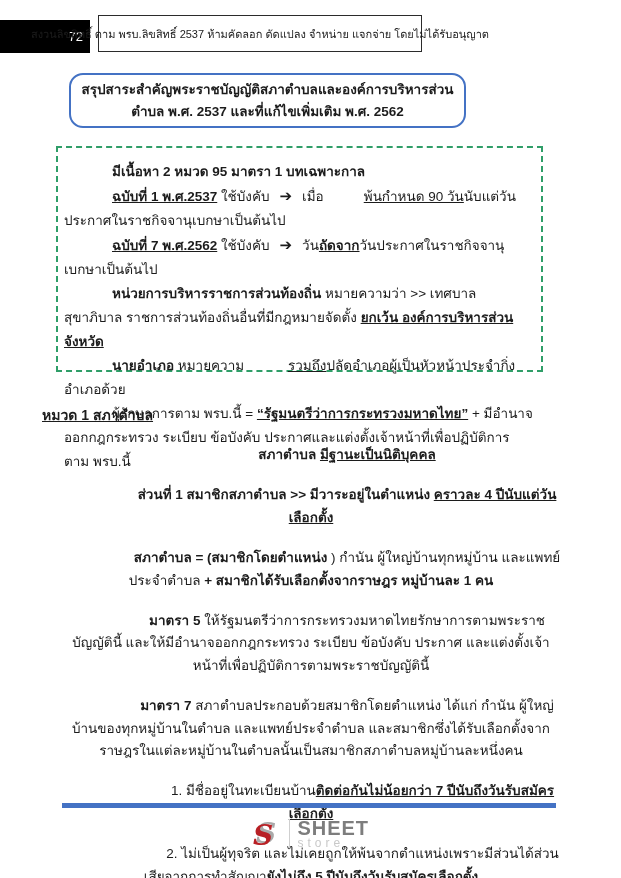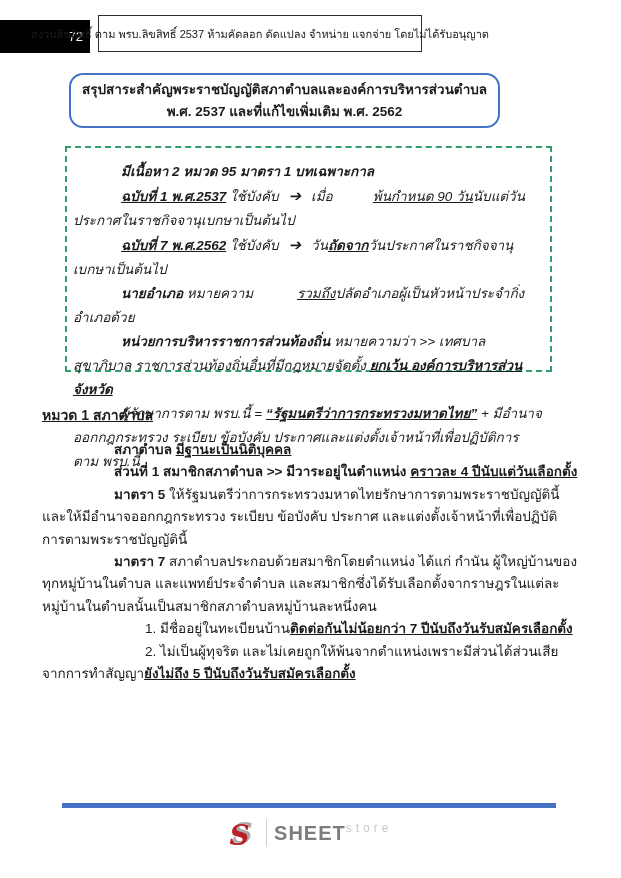--- a/index.html
+++ b/index.html
@@ -18,65 +18,65 @@
     padding-right:7px;box-sizing:border-box;font-size:13px;
   }
   .copy-box{
     position:absolute;left:98px;top:15px;width:324px;height:37px;
     border:1.5px solid #2b2b2b;background:#fff;display:flex;align-items:center;
     justify-content:center;box-sizing:border-box;font-size:11px;white-space:nowrap;
   }
 
   
   .title-box{
-    position:absolute;left:69px;top:73px;width:431px;height:55px;
+    position:absolute;left:69px;top:73px;width:397px;height:55px;
     border:2.5px solid #4472c4;border-radius:14px;box-sizing:border-box;
     display:flex;align-items:center;justify-content:center;text-align:center;
     font-weight:bold;font-size:13.5px;line-height:22px;padding:4px 2px;
   }
 
   
   .summary-box{
-    position:absolute;left:65px;top:146px;width:487px;height:226px;
+    position:absolute;left:56px;top:146px;width:487px;height:226px;
     border:2px dashed #2f9e68;box-sizing:border-box;
-    padding:12px 8px 0 6px;font-size:13.5px;line-height:24px;font-style:italic;
+    padding:12px 8px 0 6px;font-size:13.5px;line-height:24px;
   }
   .summary-box p{margin:0;text-indent:48px;}
   .arrow{font-size:15px;margin:0 10px;display:inline-block;text-indent:0;}
 
   
   .content{
     position:absolute;left:42px;top:388px;width:538px;
     font-size:13.5px;line-height:22.4px;
   }
   .chapter-heading{
     text-align:left;font-size:14px;line-height:22px;margin:16px 0 13px 0;
   }
-  .content p{margin:0;text-indent:72px;}
+  .content p{margin:18px;text-indent:72px;text-align:center;}
   .content p.item{text-indent:103px;}
 
   
   .footer-line{
     position:absolute;left:62px;top:803px;width:494px;height:5px;background:#4472c4;
   }
   .footer-logo{
     position:absolute;left:0;top:813px;width:621px;height:40px;
     display:flex;align-items:center;justify-content:center;gap:7px;
   }
   .logo-s-wrap{position:relative;width:30px;height:34px;}
   .logo-s-shadow{
     position:absolute;left:4px;top:1px;font-family:"DejaVu Serif",serif;
     font-style:italic;font-weight:bold;font-size:28px;color:#a9a9a9;
   }
   .logo-s{
     position:absolute;left:1px;top:3px;font-family:"DejaVu Serif",serif;
     font-style:italic;font-weight:bold;font-size:28px;color:#b82025;
   }
   .logo-divider{width:1.5px;height:28px;background:#cfcfcf;}
-  .logo-text{display:flex;flex-direction:row;}
+  .logo-text{display:flex;flex-direction:column;}
   .logo-sheet{font-size:20px;font-weight:bold;color:#7d7d7d;letter-spacing:1px;line-height:20px;}
   .logo-store{font-size:12px;color:#c9c9c9;letter-spacing:4px;line-height:9px;margin-top:1px;}
 </style>
 </head>
 <body>
 
 <div>
 
   <div class="page-num-box">
     <span>72</span>
@@ -86,32 +86,33 @@
   </div>
 
   <div class="title-box">
     <span>สรุปสาระสำคัญพระราชบัญญัติสภาตำบลและองค์การบริหารส่วนตำบล พ.ศ. 2537 และที่แก้ไขเพิ่มเติม พ.ศ. 2562</span>
   </div>
 
   <div class="summary-box">
     <p><span class="b">มีเนื้อหา 2 หมวด 95 มาตรา 1 บทเฉพาะกาล</span></p>
     <p><span class="bu">ฉบับที่ 1 พ.ศ.2537</span><span> ใช้บังคับ</span><span class="arrow">➔</span><span>เมื่อ</span><span class="u">พ้นกำหนด 90 วัน</span><span>นับแต่วันประกาศในราชกิจจานุเบกษาเป็นต้นไป</span></p>
     <p><span class="bu">ฉบับที่ 7 พ.ศ.2562</span><span> ใช้บังคับ</span><span class="arrow">➔</span><span>วัน</span><span class="bu">ถัดจาก</span><span>วันประกาศในราชกิจจานุเบกษาเป็นต้นไป</span></p>
+    <p><span class="b">หน่วยการบริหารราชการส่วนท้องถิ่น</span><span> หมายความว่า &gt;&gt; เทศบาล สุขาภิบาล ราชการส่วนท้องถิ่นอื่นที่มีกฎหมายจัดตั้ง </span><span class="bu">ยกเว้น องค์การบริหารส่วนจังหวัด</span></p>
     <p><span class="b">นายอำเภอ</span><span> หมายความ </span><span class="u">รวมถึง</span><span>ปลัดอำเภอผู้เป็นหัวหน้าประจำกิ่งอำเภอด้วย</span></p>
-    <p><span class="b">หน่วยการบริหารราชการส่วนท้องถิ่น</span><span> หมายความว่า &gt;&gt; เทศบาล สุขาภิบาล ราชการส่วนท้องถิ่นอื่นที่มีกฎหมายจัดตั้ง </span><span class="bu">ยกเว้น องค์การบริหารส่วนจังหวัด</span></p>
     <p><span>ผู้รักษาการตาม พรบ.นี้ = </span><span class="bu">“รัฐมนตรีว่าการกระทรวงมหาดไทย”</span><span> + มีอำนาจออกกฎกระทรวง ระเบียบ ข้อบังคับ ประกาศและแต่งตั้งเจ้าหน้าที่เพื่อปฏิบัติการตาม พรบ.นี้</span></p>
   </div>
 
   <div class="content">
     <div class="chapter-heading"><span class="bu">หมวด 1 สภาตำบล</span></div>
 
     <p><span class="b">สภาตำบล </span><span class="bu">มีฐานะเป็นนิติบุคคล</span></p>
 
     <p><span class="b">ส่วนที่ 1 สมาชิกสภาตำบล  &gt;&gt; มีวาระอยู่ในตำแหน่ง </span><span class="bu">คราวละ 4 ปีนับแต่วันเลือกตั้ง</span></p>
 
+    <p><span class="b">สภาตำบล = (สมาชิกโดยตำแหน่ง</span><span> ) กำนัน ผู้ใหญ่บ้านทุกหมู่บ้าน และแพทย์ประจำตำบล </span><span class="b">+ สมาชิกได้รับเลือกตั้งจากราษฎร หมู่บ้านละ 1 คน</span></p>
 
 
     <p><span class="b">มาตรา 5</span><span> ให้รัฐมนตรีว่าการกระทรวงมหาดไทยรักษาการตามพระราชบัญญัตินี้ และให้มีอำนาจออกกฎกระทรวง ระเบียบ ข้อบังคับ ประกาศ และแต่งตั้งเจ้าหน้าที่เพื่อปฏิบัติการตามพระราชบัญญัตินี้</span></p>
 
     <p><span class="b">มาตรา 7</span><span> สภาตำบลประกอบด้วยสมาชิกโดยตำแหน่ง ได้แก่ กำนัน ผู้ใหญ่บ้านของทุกหมู่บ้านในตำบล และแพทย์ประจำตำบล และสมาชิกซึ่งได้รับเลือกตั้งจากราษฎรในแต่ละหมู่บ้านในตำบลนั้นเป็นสมาชิกสภาตำบลหมู่บ้านละหนึ่งคน</span></p>
 
 
     <p class="item"><span>1. มีชื่ออยู่ในทะเบียนบ้าน</span><span class="bu">ติดต่อกันไม่น้อยกว่า 7 ปีนับถึงวันรับสมัครเลือกตั้ง</span></p>
 
     <p class="item"><span>2. ไม่เป็นผู้ทุจริต และไม่เคยถูกให้พ้นจากตำแหน่งเพราะมีส่วนได้ส่วนเสียจากการทำสัญญา</span><span class="bu">ยังไม่ถึง 5 ปีนับถึงวันรับสมัครเลือกตั้ง</span></p>

